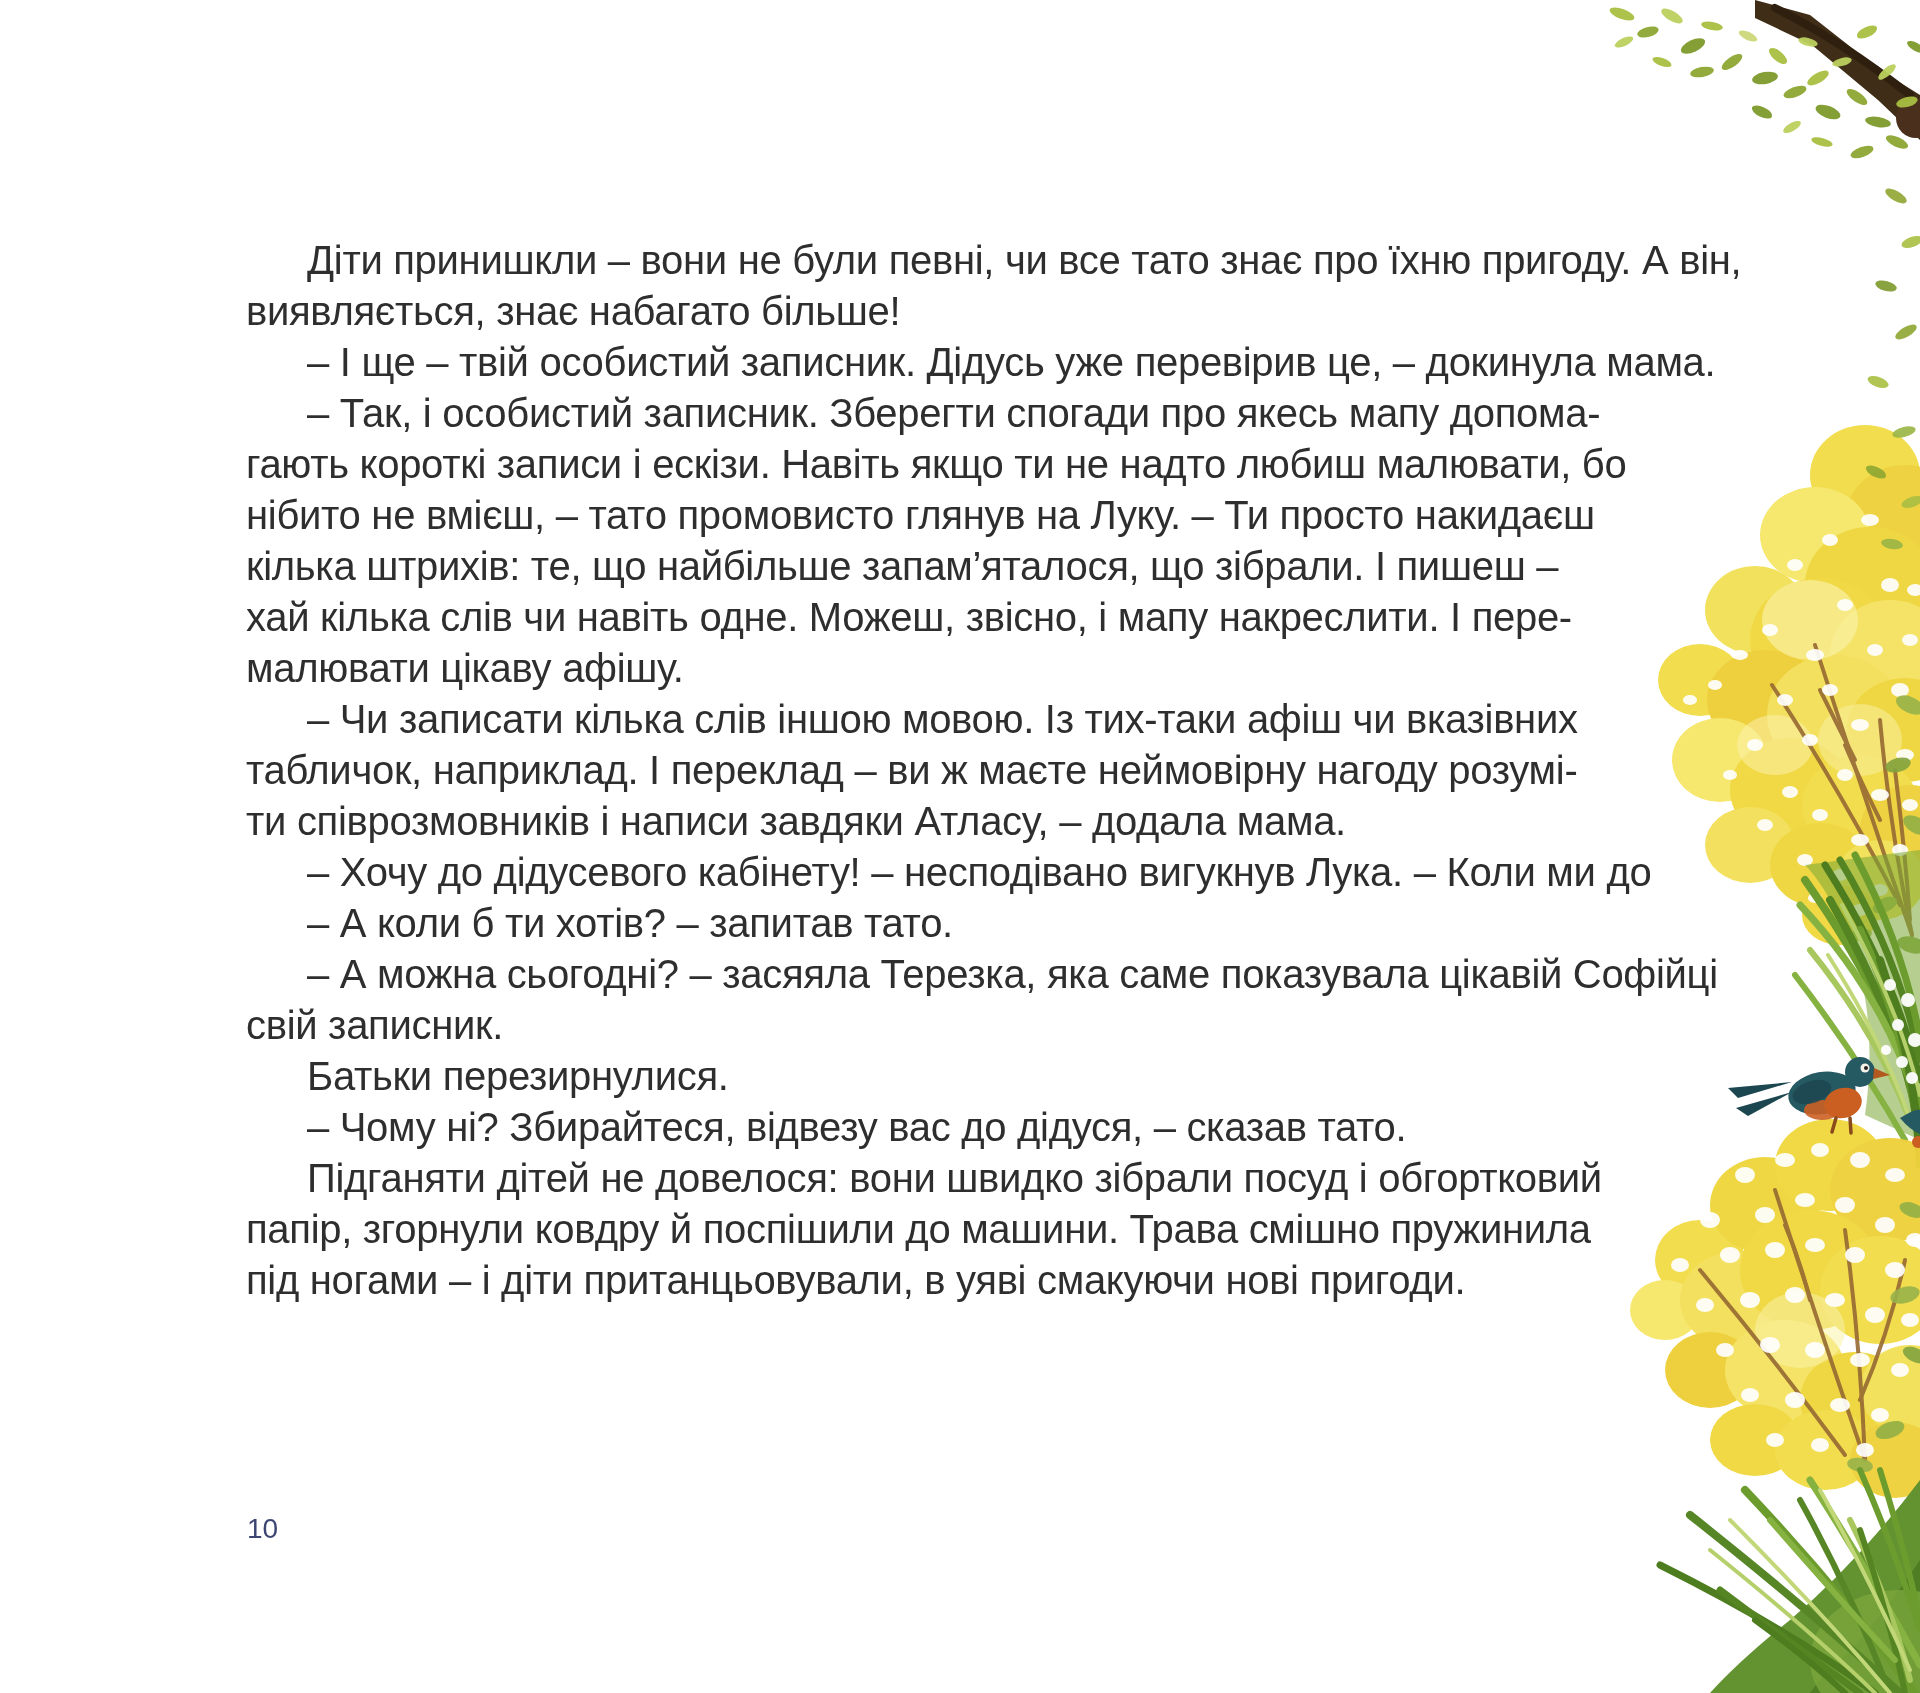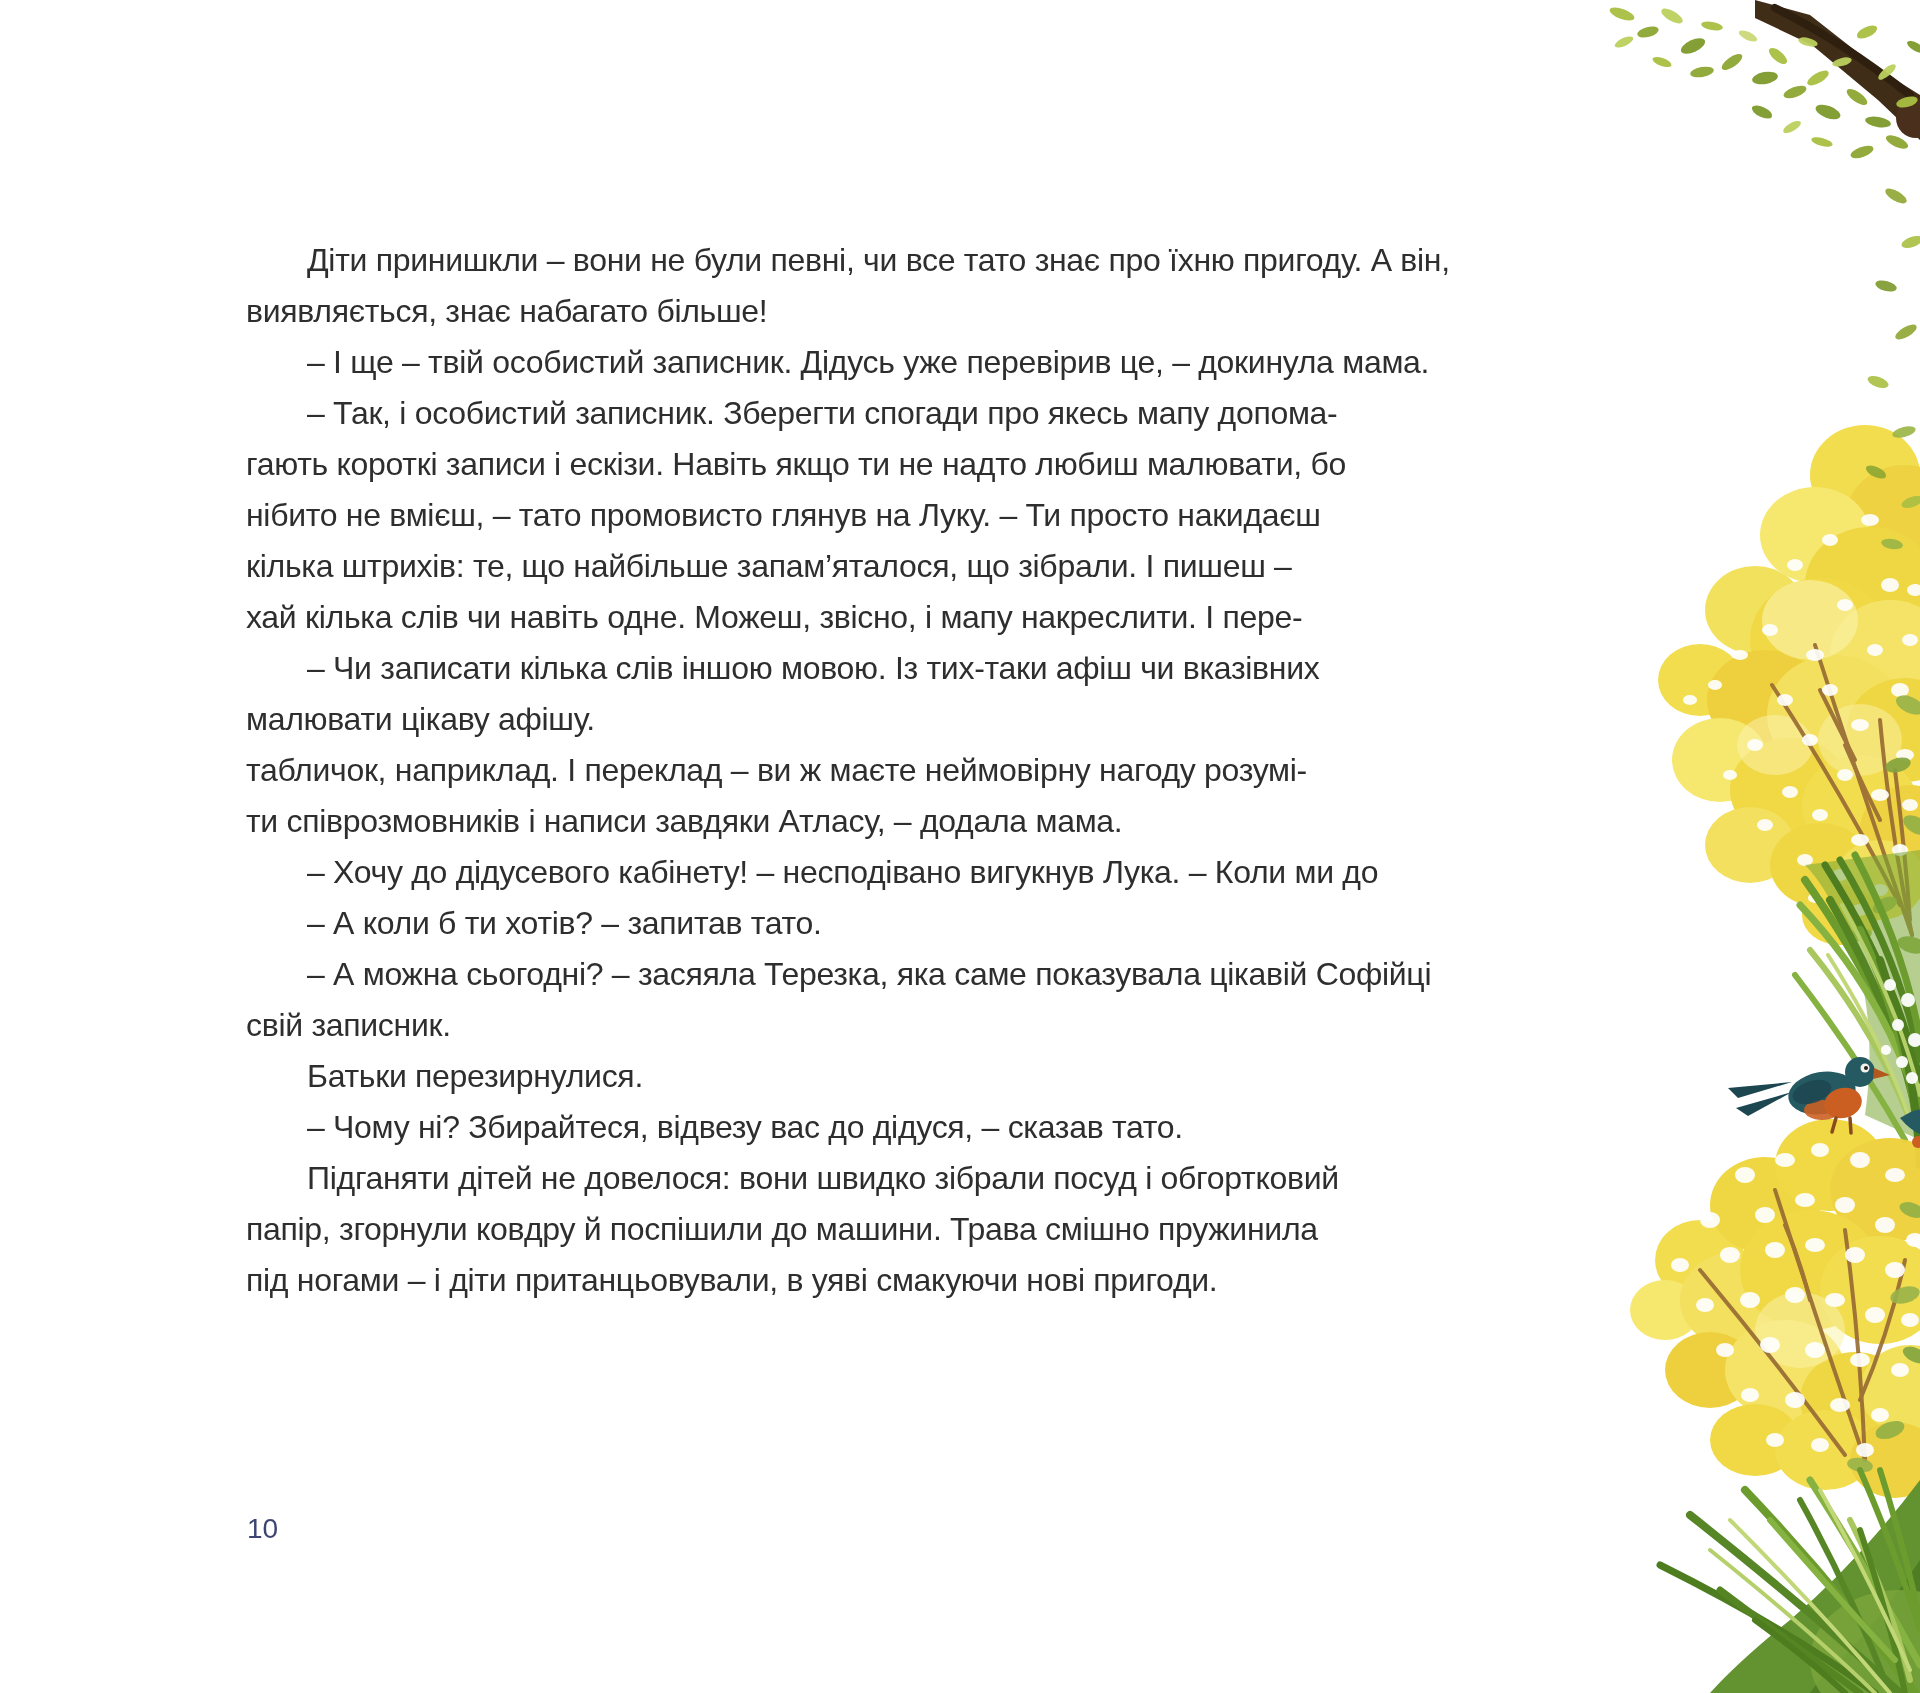--- a/index.html
+++ b/index.html
@@ -11,21 +11,21 @@
     overflow:hidden;
   }
   .page { position:absolute; inset:0; background:#ffffff; }
   .text-block {
     position:absolute;
     left:246px; top:235px;
     width:1520px;
     color:#2e2e2e;
   }
   .line {
-    font-size:32px;
+    font-size:40px;
     line-height:51px;
     height:51px;
     white-space:nowrap;
     letter-spacing:-0.3px;
   }
   .line.indent { padding-left:61px; }
   .page-number {
     position:absolute;
     left:247px; top:1506px;
     font-size:28px;
@@ -45,22 +45,22 @@
 
   <div class="text-block">
     <div class="line indent">Діти принишкли – вони не були певні, чи все тато знає про їхню пригоду. А він,</div>
     <div class="line">виявляється, знає набагато більше!</div>
     <div class="line indent">– І ще – твій особистий записник. Дідусь уже перевірив це, – докинула мама.</div>
     <div class="line indent">– Так, і особистий записник. Зберегти спогади про якесь мапу допома-</div>
     <div class="line">гають короткі записи і ескізи. Навіть якщо ти не надто любиш малювати, бо</div>
     <div class="line">нібито не вмієш, – тато промовисто глянув на Луку. – Ти просто накидаєш</div>
     <div class="line">кілька штрихів: те, що найбільше запам’яталося, що зібрали. І пишеш –</div>
     <div class="line">хай кілька слів чи навіть одне. Можеш, звісно, і мапу накреслити. І пере-</div>
+    <div class="line">малювати цікаву афішу.</div>
     <div class="line indent">– Чи записати кілька слів іншою мовою. Із тих-таки афіш чи вказівних</div>
-    <div class="line">малювати цікаву афішу.</div>
     <div class="line">табличок, наприклад. І переклад – ви ж маєте неймовірну нагоду розумі-</div>
     <div class="line">ти співрозмовників і написи завдяки Атласу, – додала мама.</div>
     <div class="line indent">– Хочу до дідусевого кабінету! – несподівано вигукнув Лука. – Коли ми до</div>
     <div class="line indent">– А коли б ти хотів? – запитав тато.</div>
     <div class="line indent">– А можна сьогодні? – засяяла Терезка, яка саме показувала цікавій Софійці</div>
     <div class="line">свій записник.</div>
     <div class="line indent">Батьки перезирнулися.</div>
     <div class="line indent">– Чому ні? Збирайтеся, відвезу вас до дідуся, – сказав тато.</div>
     <div class="line indent">Підганяти дітей не довелося: вони швидко зібрали посуд і обгортковий</div>
     <div class="line">папір, згорнули ковдру й поспішили до машини. Трава смішно пружинила</div>

